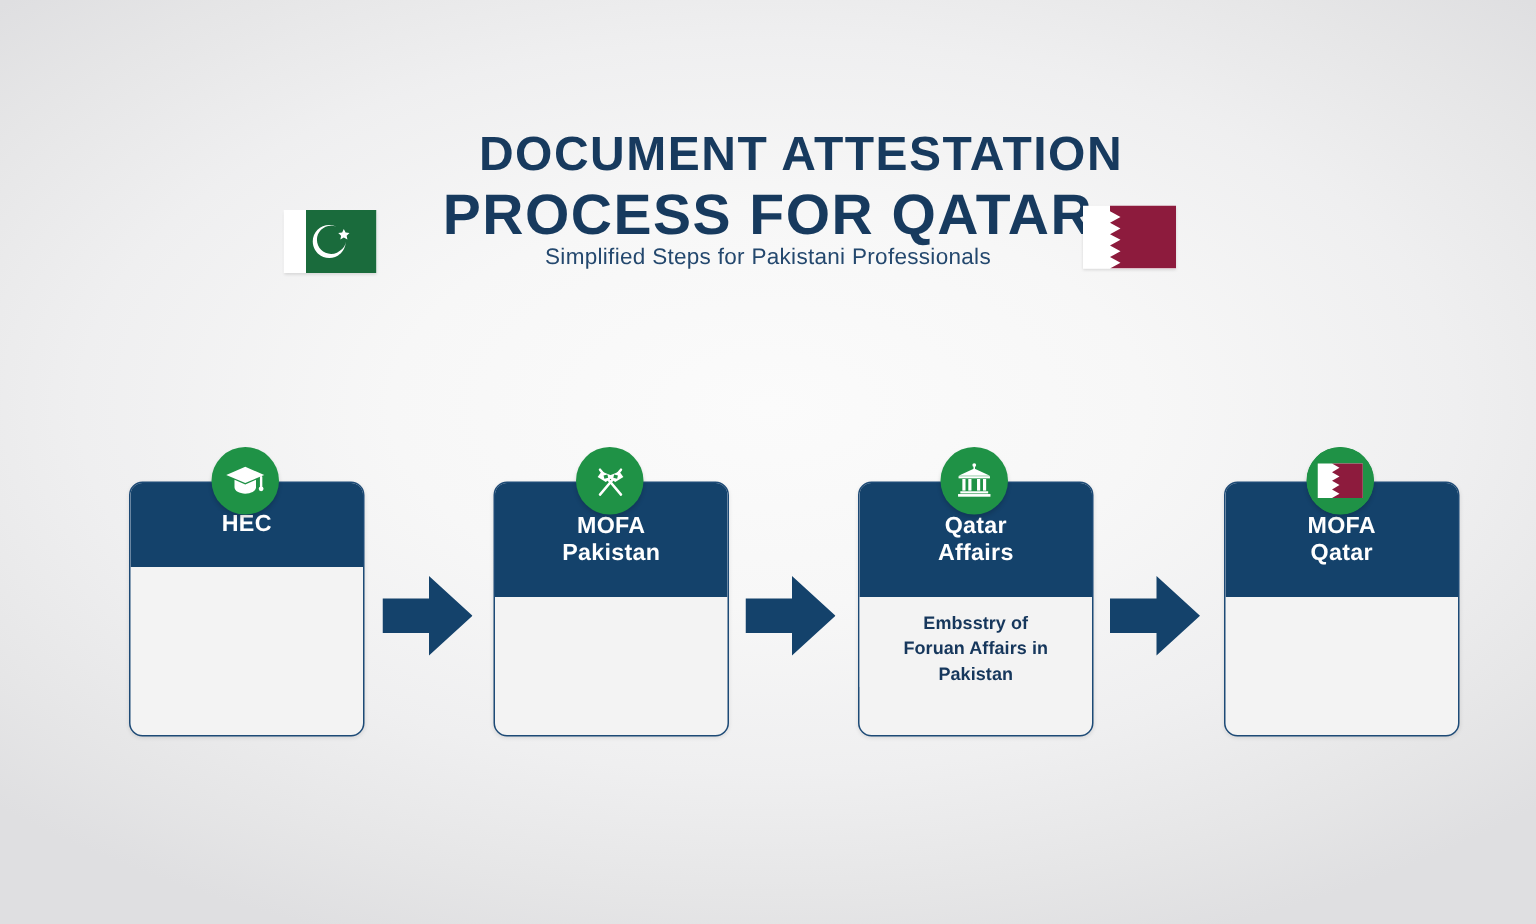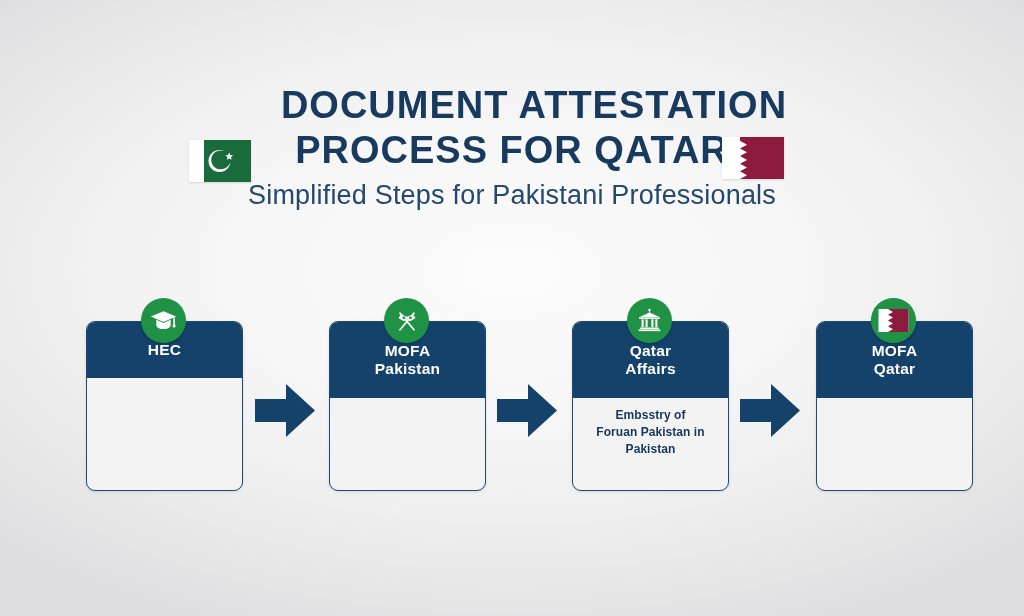--- a/index.html
+++ b/index.html
@@ -32,32 +32,31 @@
     text-align: center;
   }
   .title-line {
     color: #173a5e;
     font-weight: bold;
     letter-spacing: 0.5px;
     line-height: 1.00;
     white-space: nowrap;
   }
   #title-line-1 {
-    font-size: 38px;
+    font-size: 32px;
     letter-spacing: 1.0px;
     padding-left: 44px;
   }
   #title-line-2 {
     font-size: 38px;
     letter-spacing: 1.0px;
     margin-top: 7px;
   }
   #subtitle {
-    margin-top: 11px;
-    font-size: 27px;
+    font-size: 15px;
     color: #24486e;
     font-weight: normal;
     letter-spacing: 0.2px;
     white-space: nowrap;
   }
 
   
   .header-flag {
     position: absolute;
     width: 62px;
@@ -244,21 +243,21 @@
       </div>
       <div class="step-box" style="top:22.5px; height:168px;">
         <div class="step-header" style="height:76px;">
           <span>
             <span>Qatar</span><br>
             <span>Affairs</span>
           </span>
         </div>
         <div class="step-body">
           <span>Embsstry of</span><br>
-          <span>Foruan Pakistan in</span><br>
+          <span>Foruan Affairs in</span><br>
           <span>Pakistan</span>
         </div>
       </div>
     </div>
 
     <div class="arrow" id="arrow-3" style="left:725px; top:383px;">
       <svg viewBox="0 0 60 55" preserveAspectRatio="none">
         <polygon fill="#14426b" points="0,16 31,16 31,1 60,27.5 31,54 31,39 0,39"></polygon>
       </svg>
     </div>

